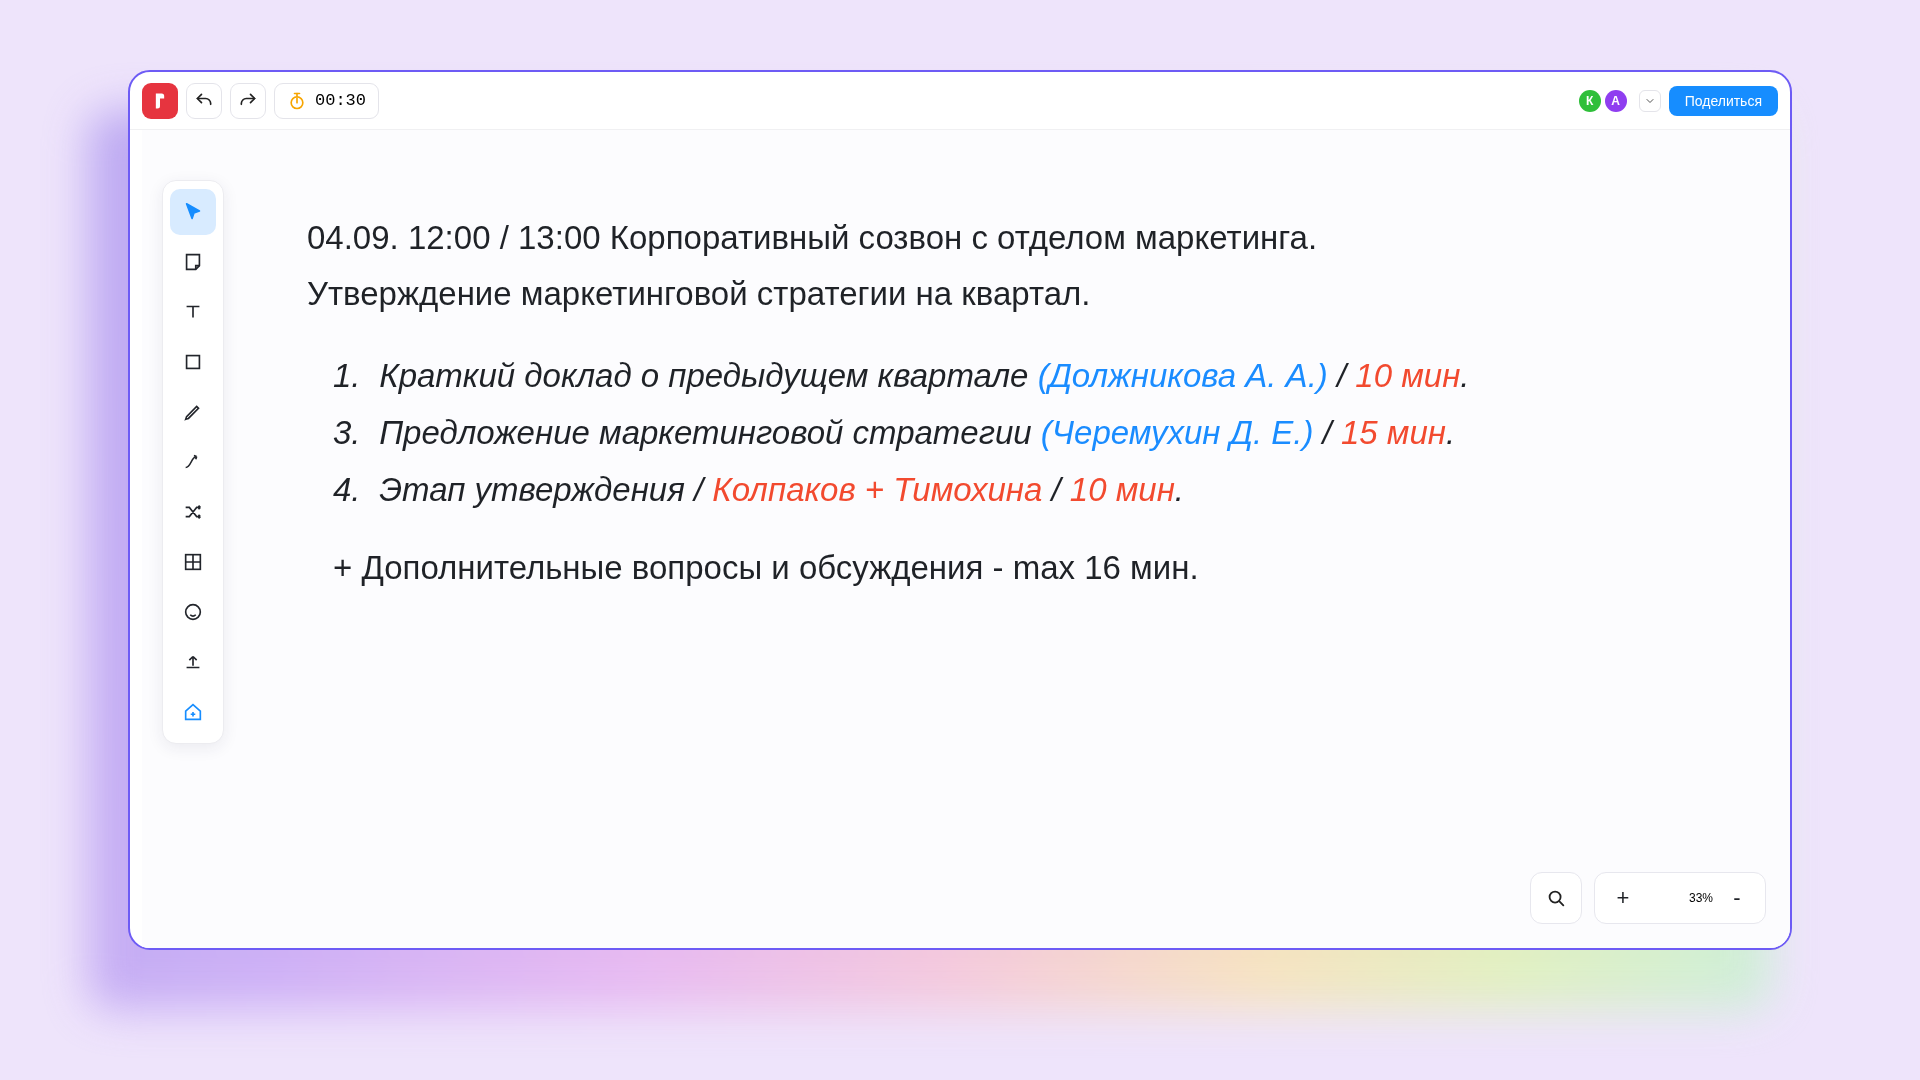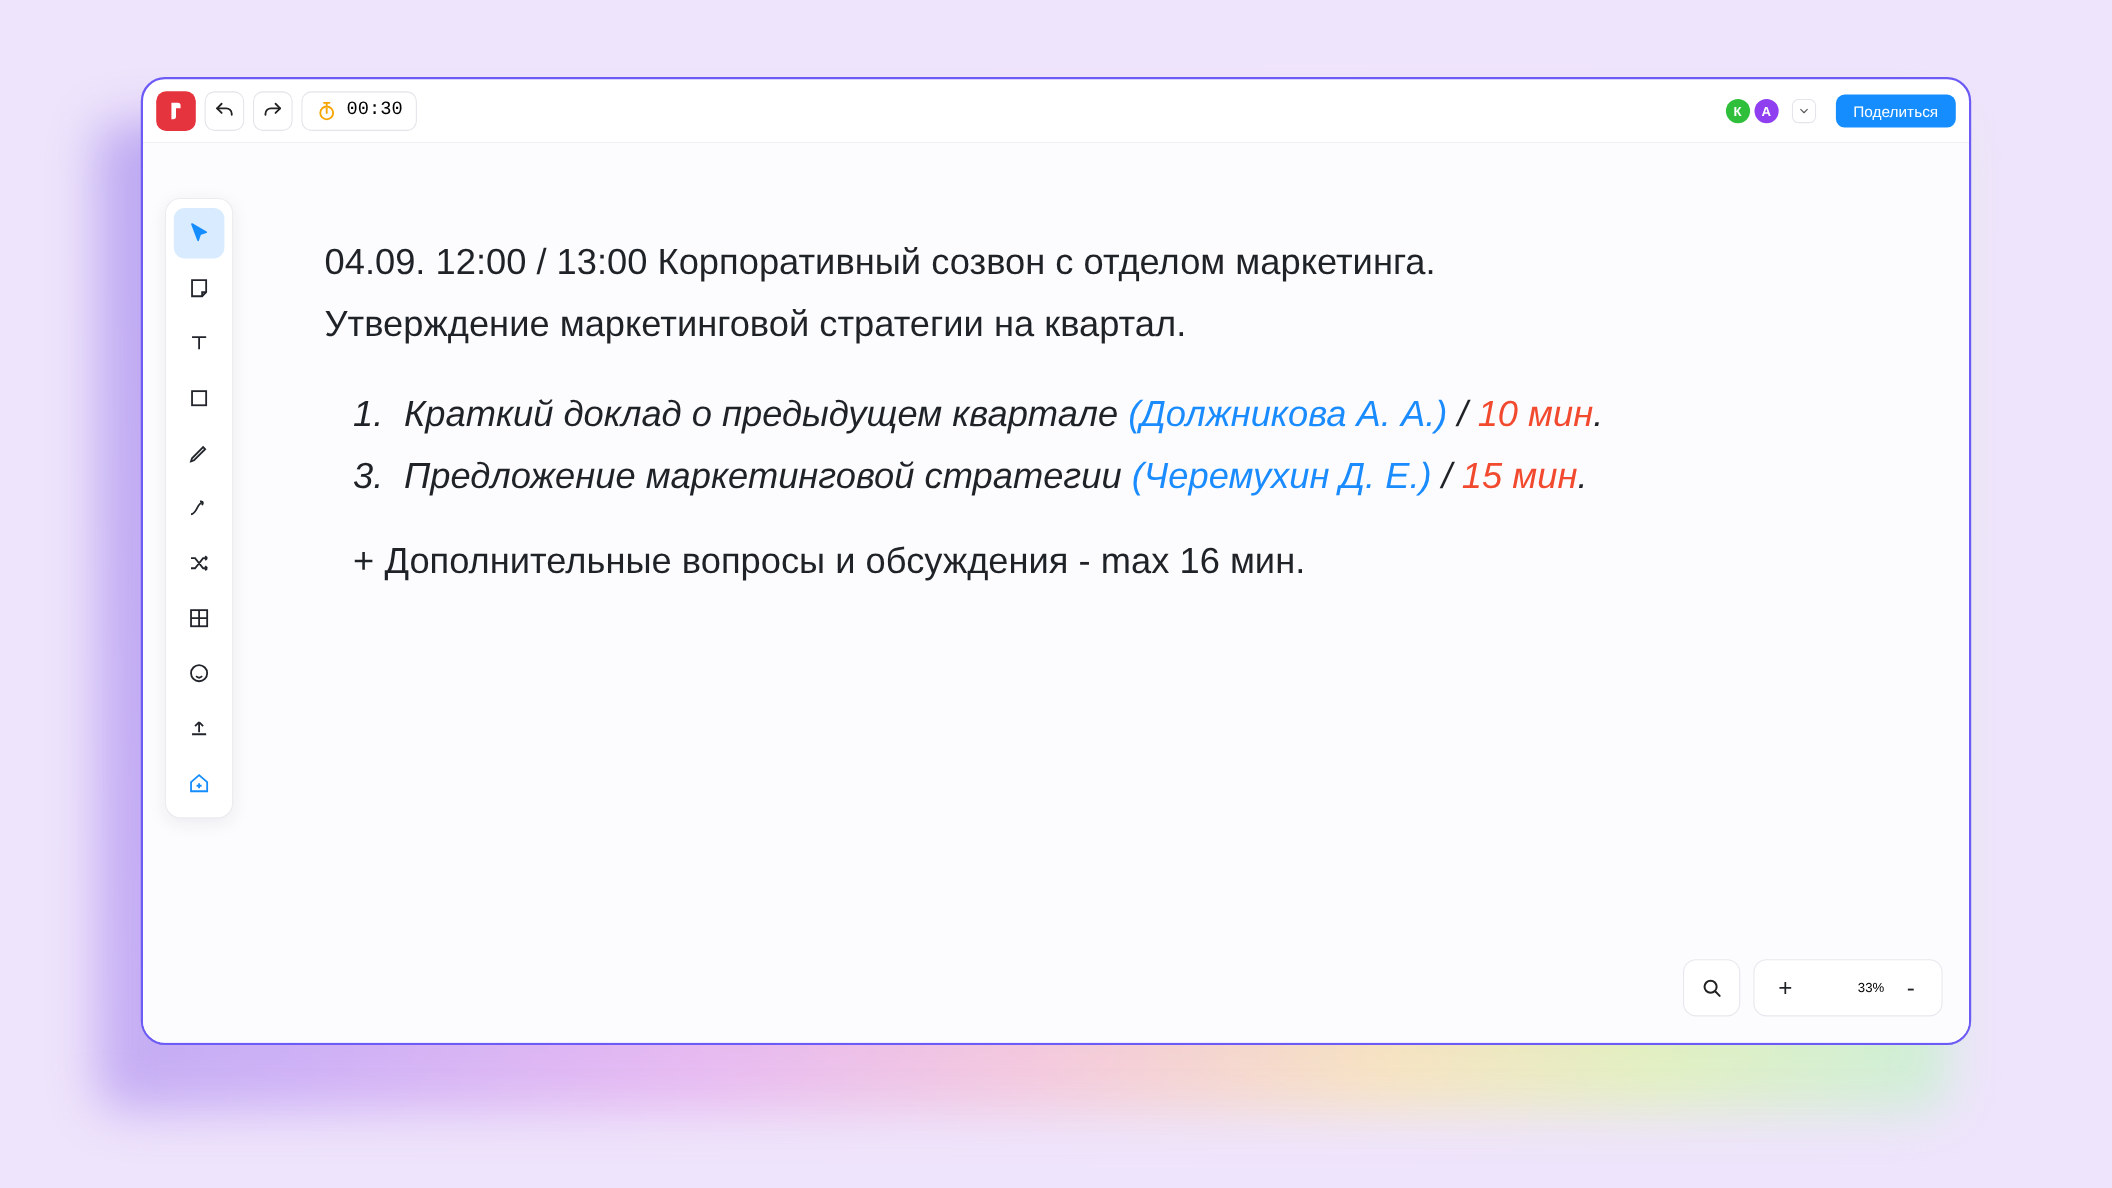--- a/index.html
+++ b/index.html
@@ -100,36 +100,36 @@
   .avatar-a { background: #8f3ef0; margin-left: -4px; }
   .chev-btn {
     width: 22px; height: 22px;
     border: 1px solid #e4e4ea;
     border-radius: 6px;
     display:flex;align-items:center;justify-content:center;
     margin-left: 4px;
     cursor:pointer;
   }
   .share-btn {
-    margin-left: 10px;
     height: 30px;
     padding: 0 16px;
     background: #168dff;
     color: #fff;
     border: none;
     border-radius: 8px;
     font-size: 14px;
     cursor: pointer;
   }
 
   
   .main {
     flex: 1;
     position: relative;
     background: #fcfcfe;
+    margin-left: 12px;
   }
 
   
   .toolbox {
     position: absolute;
     top: 50px;
     left: 20px;
     width: 62px;
     background: #fff;
     border: 1px solid #ececf0;
@@ -324,20 +324,23 @@
           <div>04.09. 12:00 / 13:00 Корпоративный созвон с отделом маркетинга.</div>
           <div>Утверждение маркетинговой стратегии на квартал.</div>
         </div>
         <ol>
           <li>
             <span class="num">1.</span><span>Краткий доклад о предыдущем квартале </span><span class="blue">(</span><span class="blue">Должникова А. А.</span><span class="blue">)</span><span> / </span><span class="red">10 мин</span><span>.</span>
           </li>
           <li>
             <span class="num">3.</span><span>Предложение маркетинговой стратегии </span><span class="blue">(</span><span class="blue">Черемухин Д. Е.</span><span class="blue">)</span><span> / </span><span class="red">15 мин</span><span>.</span>
           </li>
+          <li>
+            <span class="num">4.</span><span>Этап утверждения / </span><span class="red">Колпаков + Тимохина</span><span> / </span><span class="red">10 мин</span><span>.</span>
+          </li>
         </ol>
         <div class="extras">+ Дополнительные вопросы и обсуждения - max 16 мин.</div>
       </div>
 
       <div class="zoom-wrap">
         <div class="search-box">
           <svg viewBox="0 0 24 24" width="22" height="22">
             <circle cx="11" cy="11" r="6" fill="none" stroke="#222" stroke-width="2"></circle>
             <path d="M20 20l-4-4" stroke="#222" stroke-width="2" stroke-linecap="round"></path>
           </svg>

